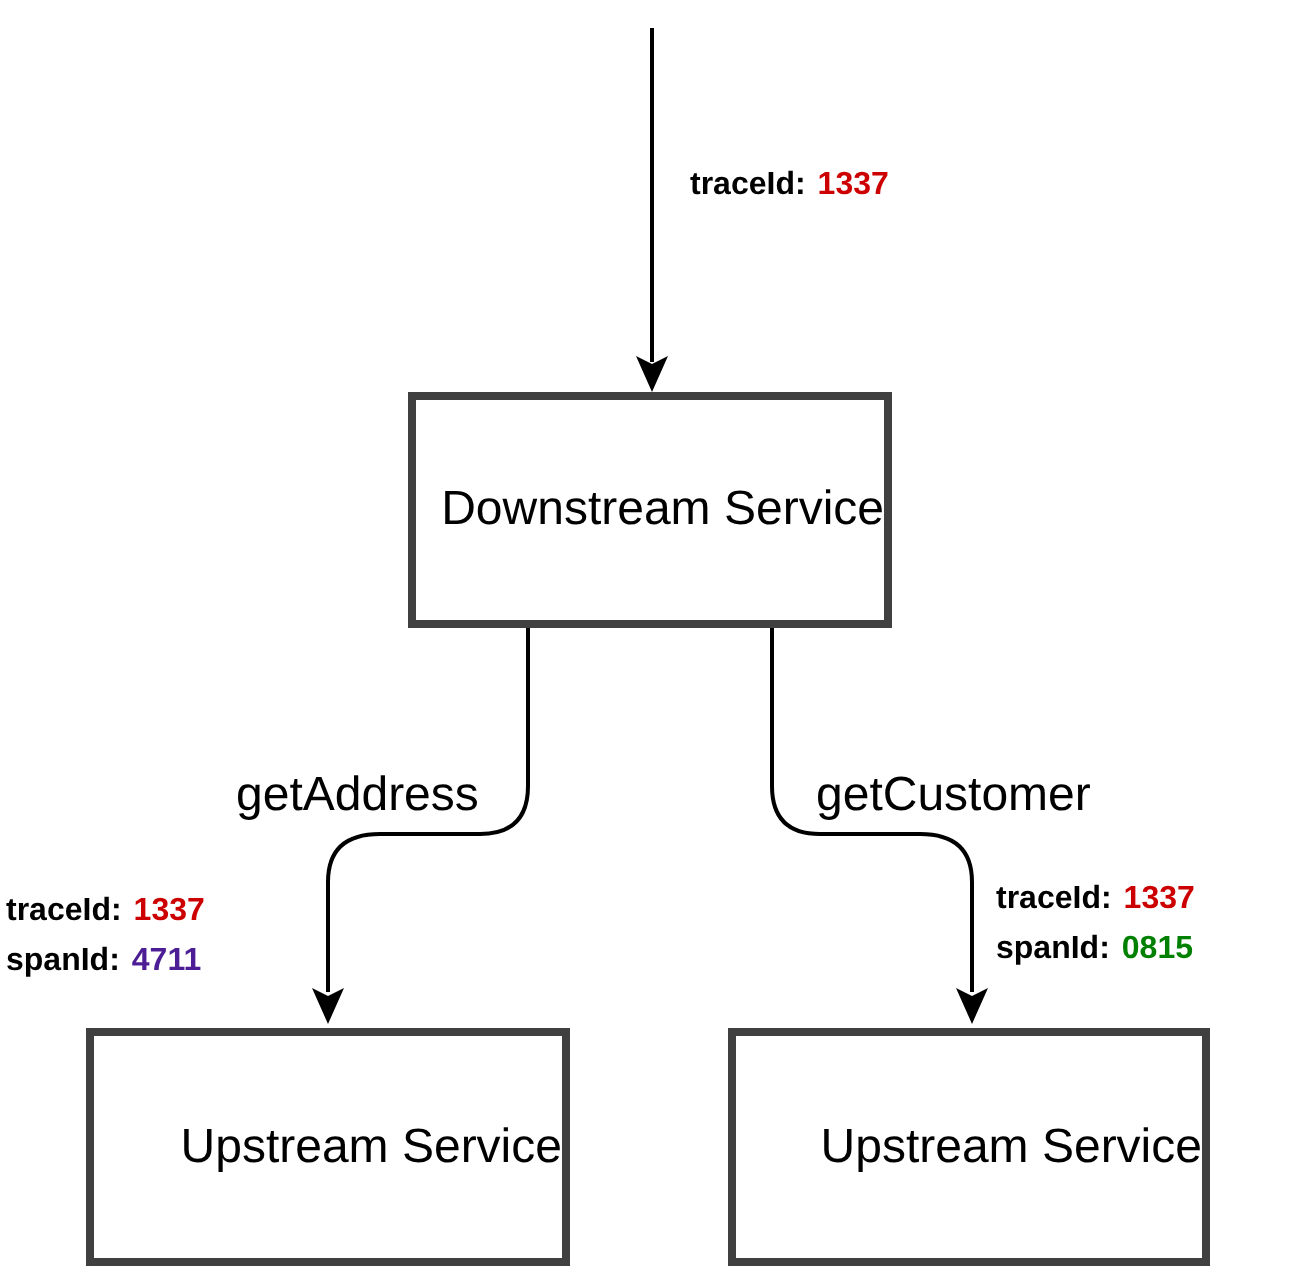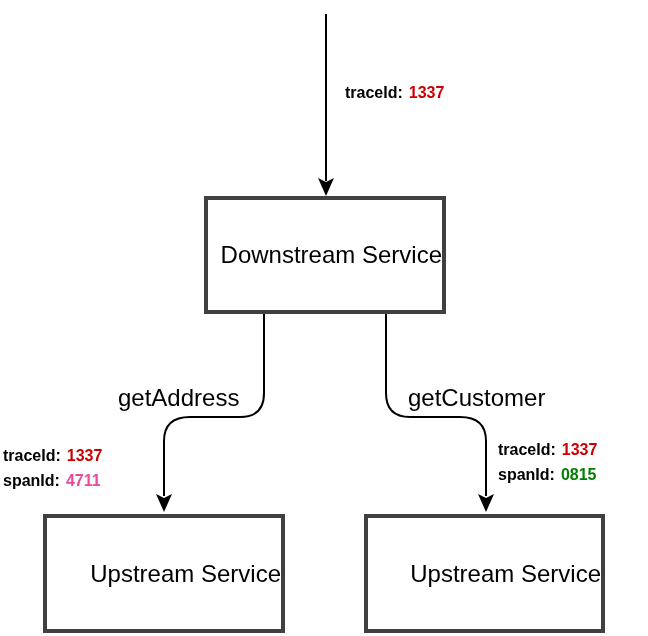--- a/index.html
+++ b/index.html
@@ -89,21 +89,21 @@
     <div>
       <span>traceId:</span><span class="val" style="color: rgb(204, 0, 0);">1337</span>
     </div>
   </div>
 
   <div class="annotation ann-customer">
     <div>
       <span>traceId:</span><span class="val" style="color: rgb(204, 0, 0);">1337</span>
     </div>
     <div>
-      <span>spanId:</span><span class="val" style="color: #ec4899;">4711</span>
+      <span>spanId:</span><span class="val" style="color: #4c1d95;">4711</span>
     </div>
   </div>
 
   <div class="annotation ann-address">
     <div>
       <span>traceId:</span><span class="val" style="color: rgb(204, 0, 0);">1337</span>
     </div>
     <div>
       <span>spanId:</span><span class="val" style="color: rgb(0, 128, 0);">0815</span>
     </div>

